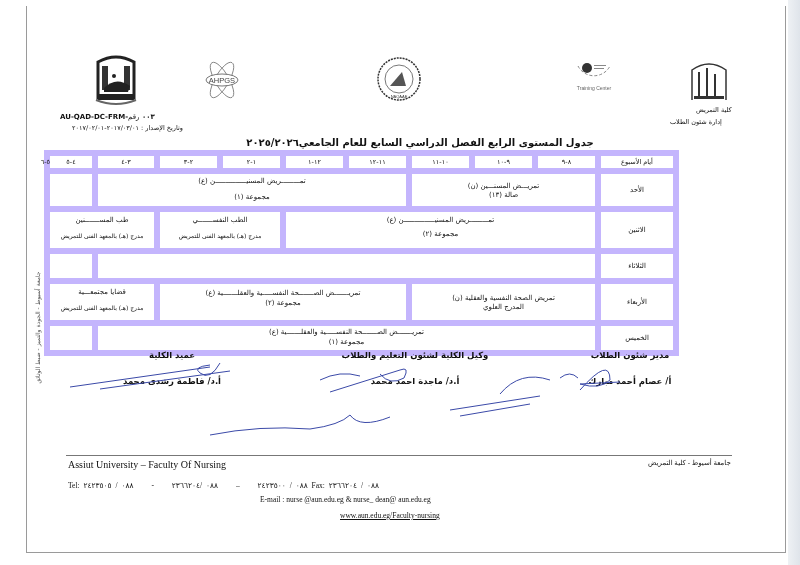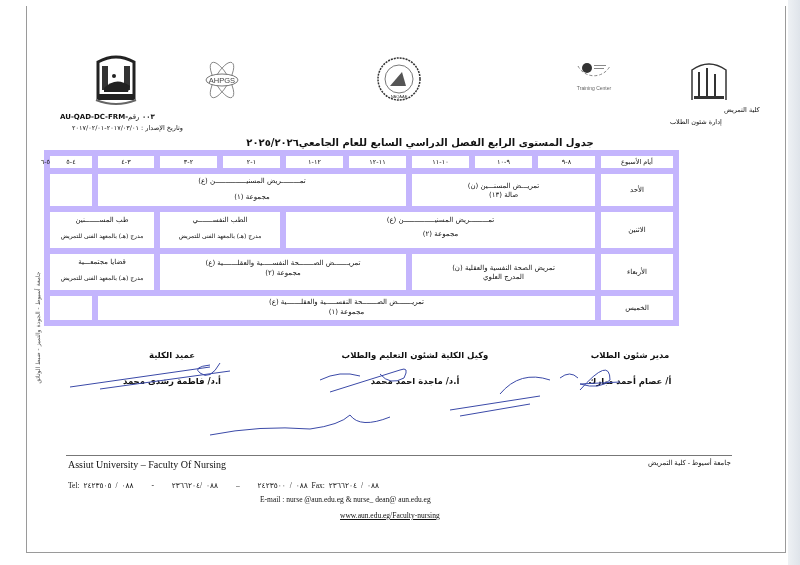--- a/index.html
+++ b/index.html
@@ -4,21 +4,21 @@
 <style>
   html, body { margin: 0; padding: 0; background: #ffffff; }
   body { width: 800px; height: 565px; position: relative; overflow: hidden; font-family: "DejaVu Sans", sans-serif; color: #111; }
   .page-frame { position: absolute; left: 26px; top: 6px; width: 758px; height: 546px; border-left: 1px solid #9a9a9a; border-right: 1px solid #9a9a9a; border-bottom: 1px solid #9a9a9a; }
   .right-shadow { position: absolute; left: 788px; top: 0; width: 12px; height: 565px; background: linear-gradient(to right, #eef1f4, #dfe4ea); }
   .logo { position: absolute; }
   .logo svg { display: block; }
   .form-code { position: absolute; left: 60px; top: 113px; font-size: 7px; font-weight: bold; direction: ltr; white-space: nowrap; }
   .form-code .ar { font-weight: normal; }
   .form-date { position: absolute; left: 72px; top: 124px; font-size: 6.5px; direction: rtl; white-space: nowrap; text-align: center; }
-  .faculty-label { position: absolute; left: 724px; top: 106px; font-size: 6.5px; direction: rtl; white-space: nowrap; }
+  .faculty-label { position: absolute; left: 696px; top: 106px; font-size: 6.5px; direction: rtl; white-space: nowrap; }
   .dept-label { position: absolute; left: 670px; top: 118px; font-size: 6.5px; direction: rtl; white-space: nowrap; }
   .doc-title { position: absolute; left: 240px; top: 137px; width: 360px; text-align: center; font-size: 10px; font-weight: bold; direction: rtl; white-space: nowrap; }
   table.schedule { position: absolute; left: 44px; top: 150px; width: 629px; border-collapse: collapse; direction: rtl; table-layout: fixed; }
   table.schedule td, table.schedule th { border: 6px solid #c4b5fd; font-weight: normal; font-size: 7px; text-align: center; padding: 0; vertical-align: middle; }
   table.schedule th { height: 12px; font-size: 6.5px; }
   .day-cell { font-size: 7.5px; }
   .c-title { display: block; white-space: nowrap; }
   .c-sub { display: block; white-space: nowrap; margin-top: 4px; }
   .sig-block { position: absolute; direction: rtl; text-align: center; white-space: nowrap; }
   .sig-title { font-size: 8.5px; font-weight: bold; }
@@ -146,20 +146,25 @@
     <td colspan="2" style="vertical-align:top; padding-top:4px;margin-left:30px;">
       <span class="c-title">الطب النفســـــــي</span>
       <span class="c-sub" style="margin-top:8px; font-size:6px;">مدرج (هـ) بالمعهد الفنى للتمريض</span>
     </td>
     <td colspan="2" style="vertical-align:top; padding-top:4px;margin-left:28px;">
       <span class="c-title">طب المســـــــنين</span>
       <span class="c-sub" style="margin-top:8px; font-size:6px;">مدرج (هـ) بالمعهد الفنى للتمريض</span>
     </td>
   </tr>
 
+  <tr style="height:30px">
+    <td class="day-cell">الثلاثاء</td>
+    <td colspan="8"></td>
+    <td></td>
+  </tr>
 
   <tr style="height:42px">
     <td class="day-cell">الأربعاء</td>
     <td colspan="3">
       <span class="c-title">تمريض الصحة النفسية والعقلية (ن)</span>
       <span class="c-sub" style="margin-top:1px">المدرج العلوي</span>
     </td>
     <td colspan="4" style="vertical-align:top; padding-top:5px;">
       <span class="c-title">تمريـــــــض الصـــــــحة النفســـــية والعقلـــــــية (ع)</span>
       <span class="c-sub" style="margin-top:2px">مجموعة (٢)</span>

